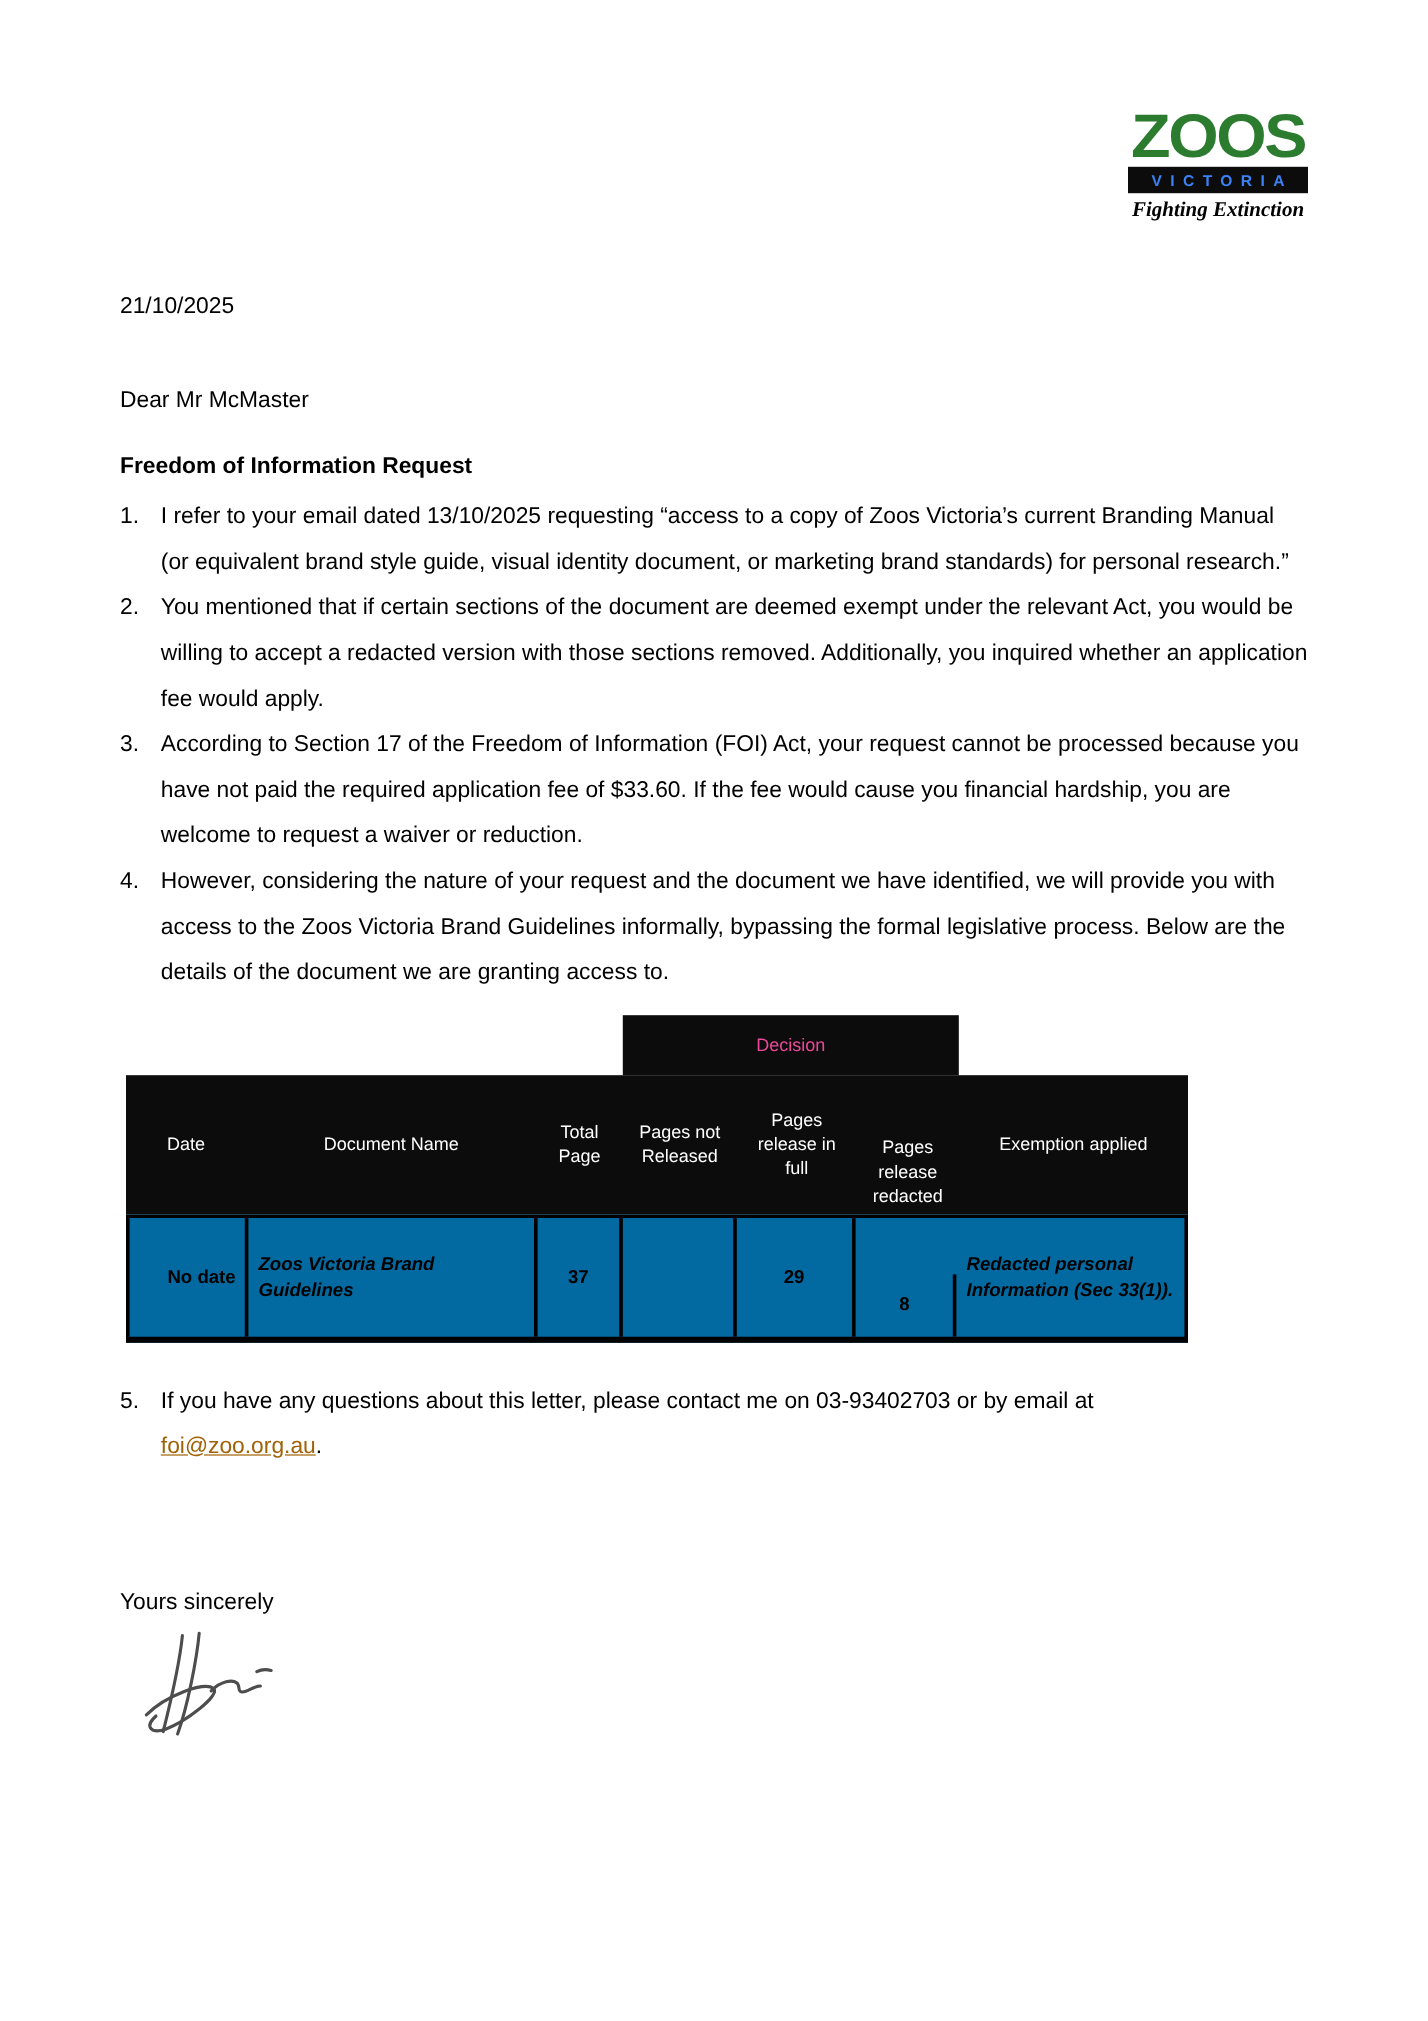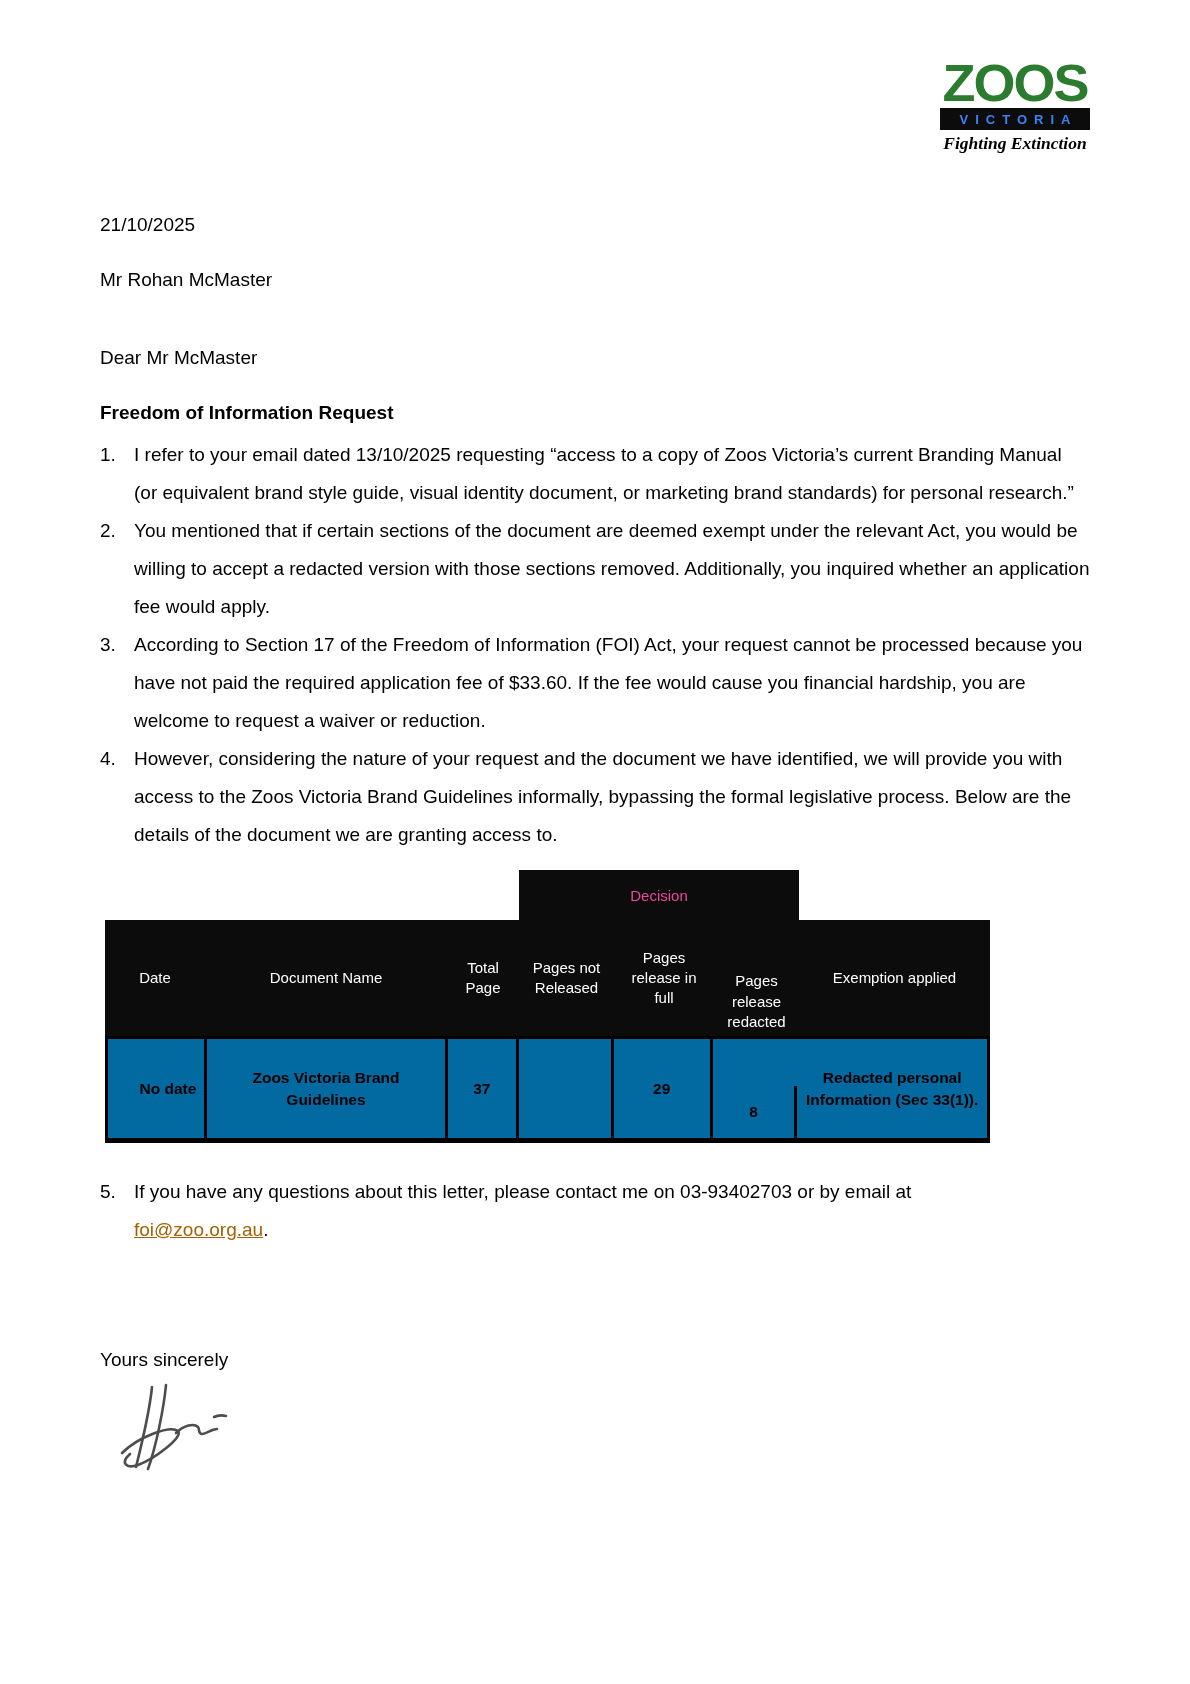--- a/index.html
+++ b/index.html
@@ -4,21 +4,21 @@
 <style>
   * { margin:0; padding:0; box-sizing:border-box; }
   html,body { background:#ffffff; }
   body {
     width:1190px; height:1684px;
     font-family:"Liberation Sans", sans-serif;
     color:#000;
     position:relative;
     overflow:hidden;
   }
-  .page { padding:61px 100px 0 100px; }
+  .page { padding:92px 100px 0 100px; }
 
   
   .logo { width:150px; margin-left:auto; text-align:center; }
   .logo-zoos {
     color:#2c7c2f;
     font-weight:900;
     font-size:54px;
     line-height:0.82;
     letter-spacing:-2px;
     transform:scaleY(0.95);
@@ -73,21 +73,21 @@
     display:flex; align-items:center;
     border-right:3px solid #000;
     line-height:1.4;
   }
   .data-row .dc:last-child { border-right:none; }
   .c1 { width:100px; } .c2 { width:242px; } .c3 { width:72px; }
   .c4 { width:95px; }  .c5 { width:100px; } .c6 { width:85px;margin-top:47px; }
   .c7 { width:191px; }
   .al-r { justify-content:flex-end; text-align:right; }
   .al-c { justify-content:center; text-align:center; }
-  .al-l { justify-content:flex-start; text-align:center; }
+  .al-l { justify-content:flex-start; text-align:left;font-style:italic; }
 
   .after-table { margin-top:30px; }
 
   a.link { color:#a16207; text-decoration:underline; cursor:pointer; }
 
   
   .closing   { margin-top:100px; font-size:19px; }
   .signature { margin:10px 0 0 8px; }
   .signer    { margin-top:12px; font-size:19px; line-height:1.45; }
 </style>
@@ -96,21 +96,20 @@
 
 <div class="page">
 
   <div class="logo">
     <div class="logo-zoos">ZOOS</div>
     <div class="logo-bar">VICTORIA</div>
     <div class="logo-tagline">Fighting Extinction</div>
   </div>
 
   <div class="date">21/10/2025</div>
-  <div class="recipient">Mr Rohan McMaster</div>
   <div class="salutation">Dear Mr McMaster</div>
   <div class="subject">Freedom of Information Request</div>
 
   <div class="list">
     <div class="item">
       <span class="num">1.</span>
       <span class="itext">I refer to your email dated 13/10/2025 requesting “access to a copy of Zoos Victoria’s current Branding Manual (or equivalent brand style guide, visual identity document, or marketing brand standards) for personal research.”</span>
     </div>
     <div class="item">
       <span class="num">2.</span>

